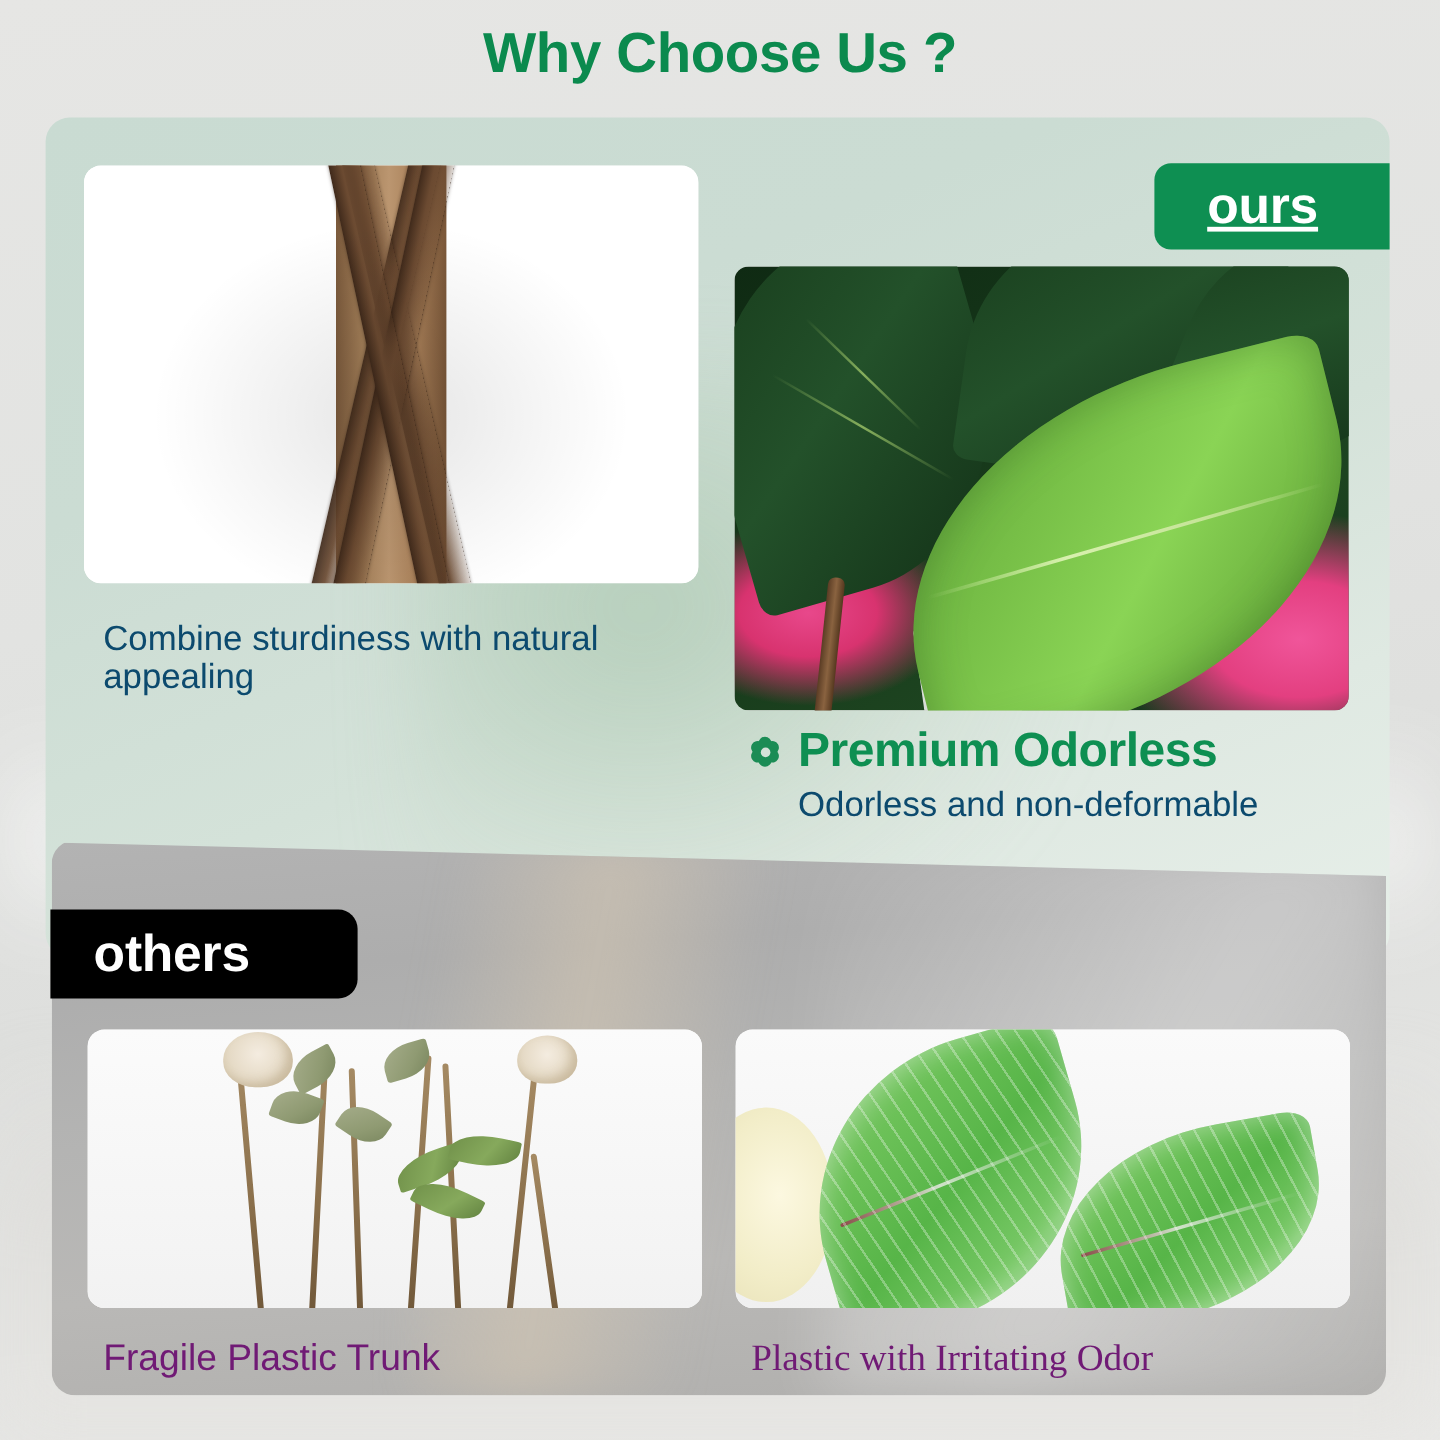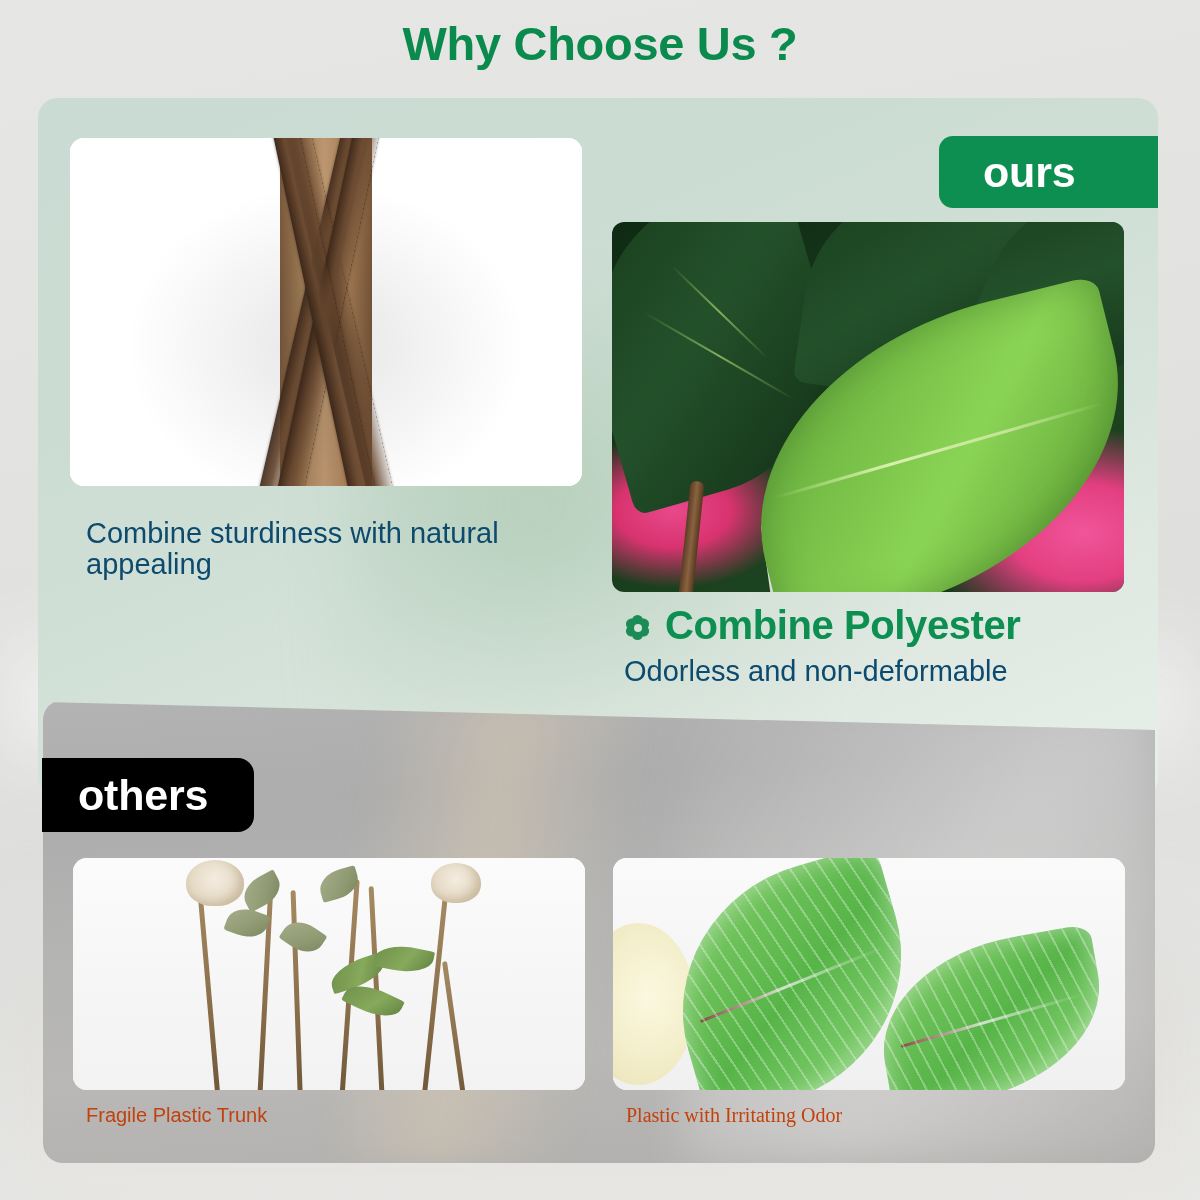--- a/index.html
+++ b/index.html
@@ -120,28 +120,29 @@
     display: flex;
     align-items: center;
     font-size: 43px;
     font-weight: bold;
     color: #ffffff;
     letter-spacing: -.2px;
     z-index: 9;
   }
   .badge-ours {
     right: 42px; top: 136px;
-    width: 219px; height: 72px;
+    width: 196px; height: 72px;
     padding-left: 44px;
     background: #0e8f52;
     border-radius: 14px 0 0 14px;
+    text-decoration: underline;
   }
   .badge-others {
     left: 42px; top: 758px;
-    width: 212px; height: 74px;
+    width: 256px; height: 74px;
     padding-left: 36px;
     background: #000000;
     border-radius: 0 16px 16px 0;
   }
 
   
   .card {
     position: absolute;
     border-radius: 14px;
     overflow: hidden;
@@ -344,29 +345,30 @@
   .feature-sub {
     margin-top: 8px;
     font-size: 29px;
     line-height: 1.07;
     color: #0c4a6e;
     max-width: 480px;
   }
 
   .feature-trunk { left: 86px; top: 510px; }
   .feature-poly  { left: 624px; top: 603px; }
-  .feature-poly .feature-sub { max-width: 560px; }
+  .feature-poly .feature-sub { max-width: 560px; margin-left: 41px; }
 
   
   .caption {
     position: absolute;
     z-index: 7;
-    font-size: 20px;
-    color: #c2410c;
+    font-size: 31px;
+    color: #701a75;
     white-space: nowrap;
+    margin-top: 10px;
   }
   .caption-fragile { left: 86px;  top: 1104px; }
   .caption-odor    { left: 626px; top: 1104px; font-family: Liberation Serif, serif; }
 </style>
 </head>
 <body>
 
 <div class="bg-root">
   <div class="bg-blob leafy"></div>
   <div class="bg-blob leafy2"></div>
@@ -412,21 +414,21 @@
 </div>
 
 <div class="feature feature-poly">
   <div class="feature-heading">
     <span class="flower-icon">
         <i></i>
         <i></i>
         <i></i>
         <b></b>
       </span>
-    <span>Combine Polyester</span>
+    <span>Premium Odorless</span>
   </div>
   <p class="feature-sub">Odorless and non-deformable</p>
 </div>
 
 <section class="panel-others"></section>
 
 <div class="badge badge-others">
   <span>others</span>
 </div>
 

